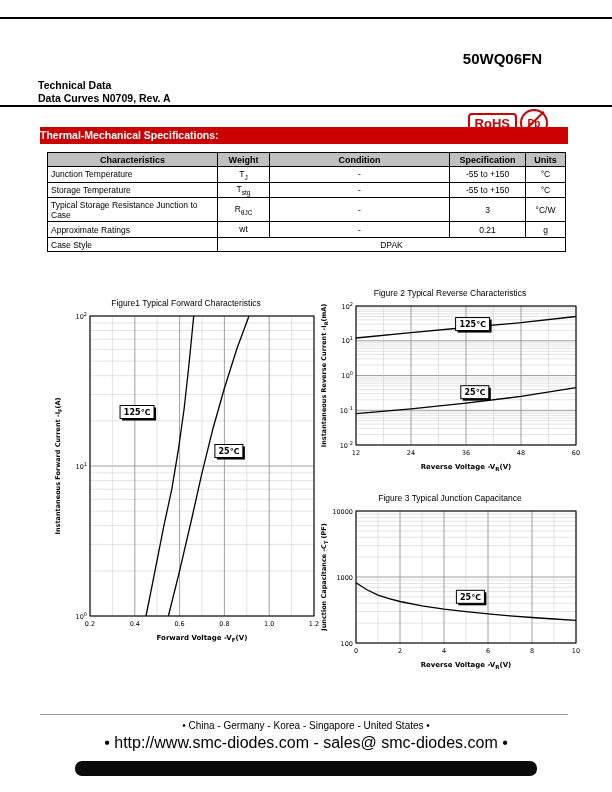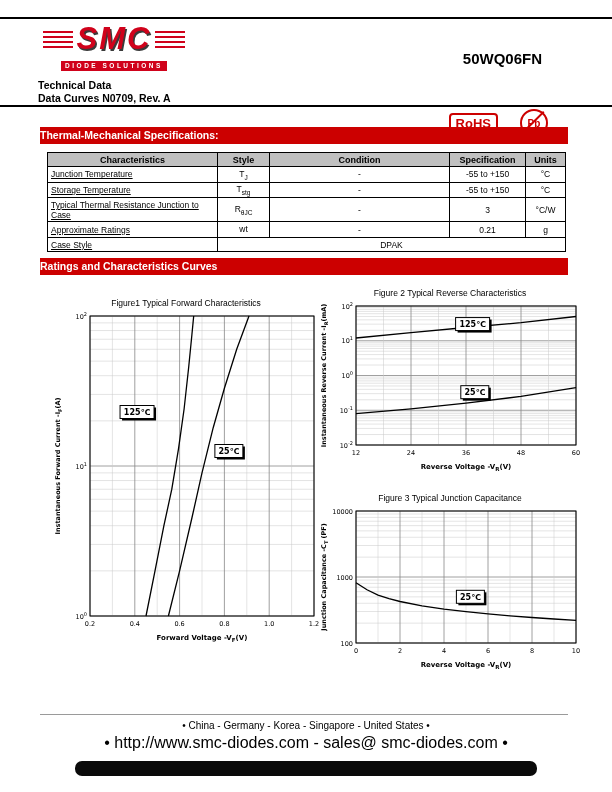--- a/index.html
+++ b/index.html
@@ -13,62 +13,54 @@
   .logo-lines { width:30px; height:17px;
     background:repeating-linear-gradient(to bottom,#d0021b 0 2px,transparent 2px 5px); }
   .logo-word { font-size:31px; font-weight:bold; font-style:italic; color:#d0021b;
     letter-spacing:2px; line-height:30px; text-shadow:1.5px 1.5px 0 #3a3a3a; }
   .logo-tagline { margin-top:1px; background:#d0021b; color:#fff; font-size:6.5px;
     letter-spacing:2.5px; padding:1.5px 4px; display:inline-block; font-weight:bold; }
   .part-number { position:absolute; right:70px; top:50px; font-size:15px; font-weight:bold;text-align:right; }
   .doc-type { position:absolute; left:38px; top:79px; font-size:10.5px; font-weight:bold; }
   .doc-ref  { position:absolute; left:38px; top:92px; font-size:10.5px; font-weight:bold; }
   .mid-rule { position:absolute; left:0; top:105px; width:612px; height:2px; background:#000; }
-  .badges { position:absolute; right:64px; top:109px; display:flex; align-items:center; gap:22px; }
+  .badges { position:absolute; right:64px; top:109px; display:flex; align-items:center; gap:3px; }
   .rohs { border:2px solid #cc0000; border-radius:4px; color:#cc0000; font-weight:bold;
     font-size:13px; padding:1px 5px; }
   .pb { position:relative; width:24px; height:24px; border:2px solid #cc0000; border-radius:50%;
     color:#cc0000; font-weight:bold; font-size:10px; display:flex; align-items:center; justify-content:center; }
   .pb::after { content:""; position:absolute; left:-3px; top:10px; width:29px; height:2px;
     background:#cc0000; transform:rotate(-45deg); }
   .banner { position:absolute; left:40px; width:528px; height:17px; background:#cc0000; color:#fff;
     font-weight:bold; font-size:10.5px; line-height:17px; padding-left:0; box-sizing:border-box; }
   .banner1 { top:127px; } .banner2 { top:258px; }
   .spec-table { position:absolute; left:47px; top:152px; width:518px; border-collapse:collapse;
     font-size:8.5px; table-layout:fixed; }
   .spec-table th { background:#c0c0c0; font-size:9px; padding:3px 2px; }
   .spec-table th, .spec-table td { border:1px solid #000; text-align:center; padding:1.5px 3px; }
-  .spec-table td.left { text-align:left;text-decoration:underline; }
+  .spec-table td.left { text-align:left; }
   .spec-table sub { font-size:6.5px; }
   .chart { position:absolute; }
   .fig1 { left:50px;  top:298px; width:272px; }
   .fig2 { left:316px; top:288px; width:268px; }
   .fig3 { left:316px; top:493px; width:268px; }
   .chart-title { text-align:center; font-size:8.5px; margin-bottom:2px; }
   svg { display:block; font-family:"DejaVu Sans",sans-serif; }
   .footer-rule { position:absolute; left:40px; top:714px; width:528px; height:1px; background:#9a9a9a; }
   .footer-regions { position:absolute; left:0; top:720px; width:612px; text-align:center; font-size:10px; }
   .footer-contact { position:absolute; left:0; top:734px; width:612px; text-align:center; font-size:16px; }
   .footer-bar { position:absolute; left:75px; top:761px; width:462px; height:15px;
     background:#0a0a0a; border-radius:7px; }
 </style>
 </head>
 <body>
 
 <div class="page">
   <div class="top-rule"></div>
 
-  <div class="logo">
-    <div class="logo-row">
-      <div class="logo-lines"></div>
-      <div class="logo-word">SMC</div>
-      <div class="logo-lines"></div>
-    </div>
-    <div class="logo-tagline">DIODE SOLUTIONS</div>
-  </div>
 
   <div class="part-number">50WQ06FN</div>
   <div class="doc-type">Technical Data</div>
   <div class="doc-ref">Data Curves N0709, Rev. A</div>
   <div class="mid-rule"></div>
 
   <div class="badges">
     <div class="rohs">RoHS</div>
     <div class="pb">
         <span>Pb</span>
@@ -81,21 +73,21 @@
     <colgroup>
       <col style="width:170px">
         <col style="width:52px">
         <col style="width:180px">
         <col style="width:76px">
         <col style="width:40px">
     </colgroup>
     <thead>
       <tr>
         <th>Characteristics</th>
-        <th>Style</th>
+        <th>Weight</th>
         <th>Condition</th>
         <th>Specification</th>
         <th>Units</th>
       </tr>
     </thead>
     <tbody>
       <tr>
         <td class="left">Junction Temperature</td>
         <td><span>T</span><sub>J</sub></td>
         <td>-</td>
@@ -103,41 +95,40 @@
         <td>°C</td>
       </tr>
       <tr>
         <td class="left">Storage Temperature</td>
         <td><span>T</span><sub>stg</sub></td>
         <td>-</td>
         <td>-55 to +150</td>
         <td>°C</td>
       </tr>
       <tr>
-        <td class="left">Typical Thermal Resistance Junction to Case</td>
+        <td class="left">Typical Storage Resistance Junction to Case</td>
         <td><span>R</span><sub>θJC</sub></td>
         <td>-</td>
         <td>3</td>
         <td>°C/W</td>
       </tr>
       <tr>
         <td class="left">Approximate Ratings</td>
         <td><span>wt</span><sub></sub></td>
         <td>-</td>
         <td>0.21</td>
         <td>g</td>
       </tr>
       <tr>
         <td class="left">Case Style</td>
         <td colspan="4">DPAK</td>
       </tr>
     </tbody>
   </table>
 
-  <div class="banner banner2">Ratings and Characteristics Curves</div>
 
   <div class="chart fig1">
     <div class="chart-title">Figure1 Typical Forward Characteristics</div>
     <svg width="272" height="336">
         <line x1="40" y1="260.8455006504028" x2="264" y2="260.8455006504028" stroke="#c8c8c8" stroke-width="0.5"></line>
         <line x1="40" y1="234.43181179205064" x2="264" y2="234.43181179205064" stroke="#c8c8c8" stroke-width="0.5"></line>
         <line x1="40" y1="215.69100130080562" x2="264" y2="215.69100130080562" stroke="#c8c8c8" stroke-width="0.5"></line>
         <line x1="40" y1="201.1544993495972" x2="264" y2="201.1544993495972" stroke="#c8c8c8" stroke-width="0.5"></line>
         <line x1="40" y1="189.27731244245345" x2="264" y2="189.27731244245345" stroke="#c8c8c8" stroke-width="0.5"></line>
         <line x1="40" y1="179.23529399786148" x2="264" y2="179.23529399786148" stroke="#c8c8c8" stroke-width="0.5"></line>

